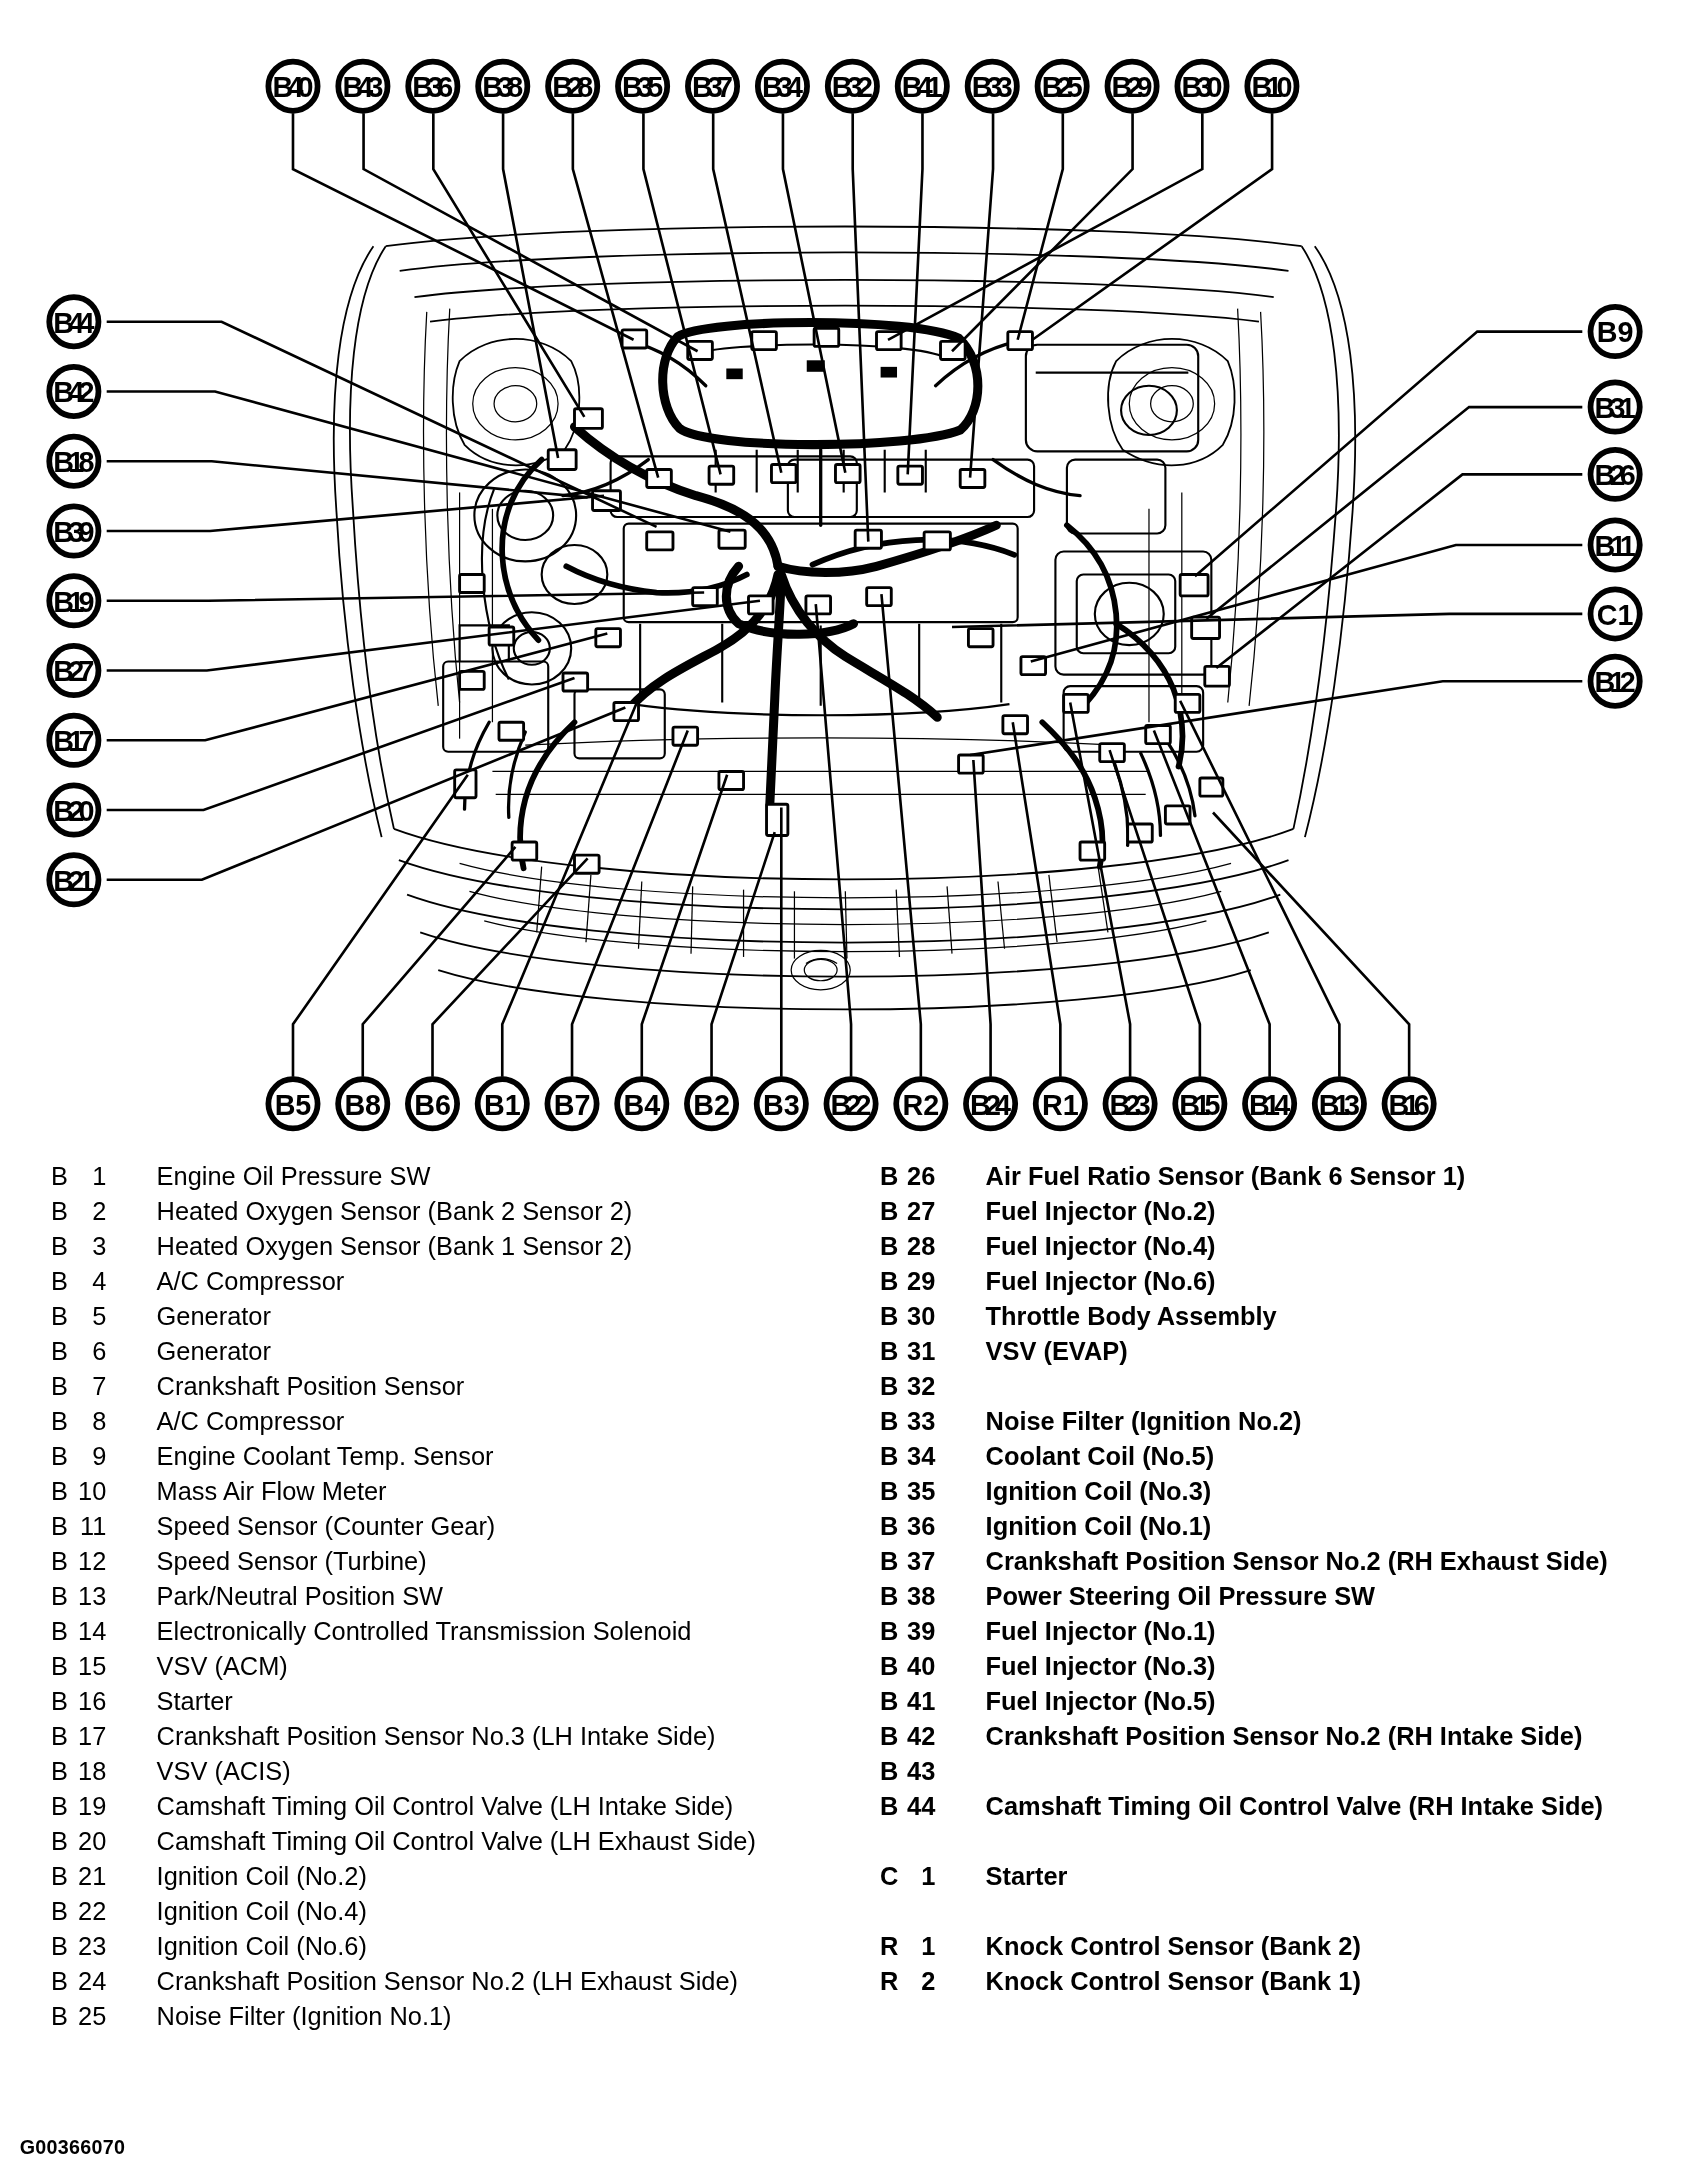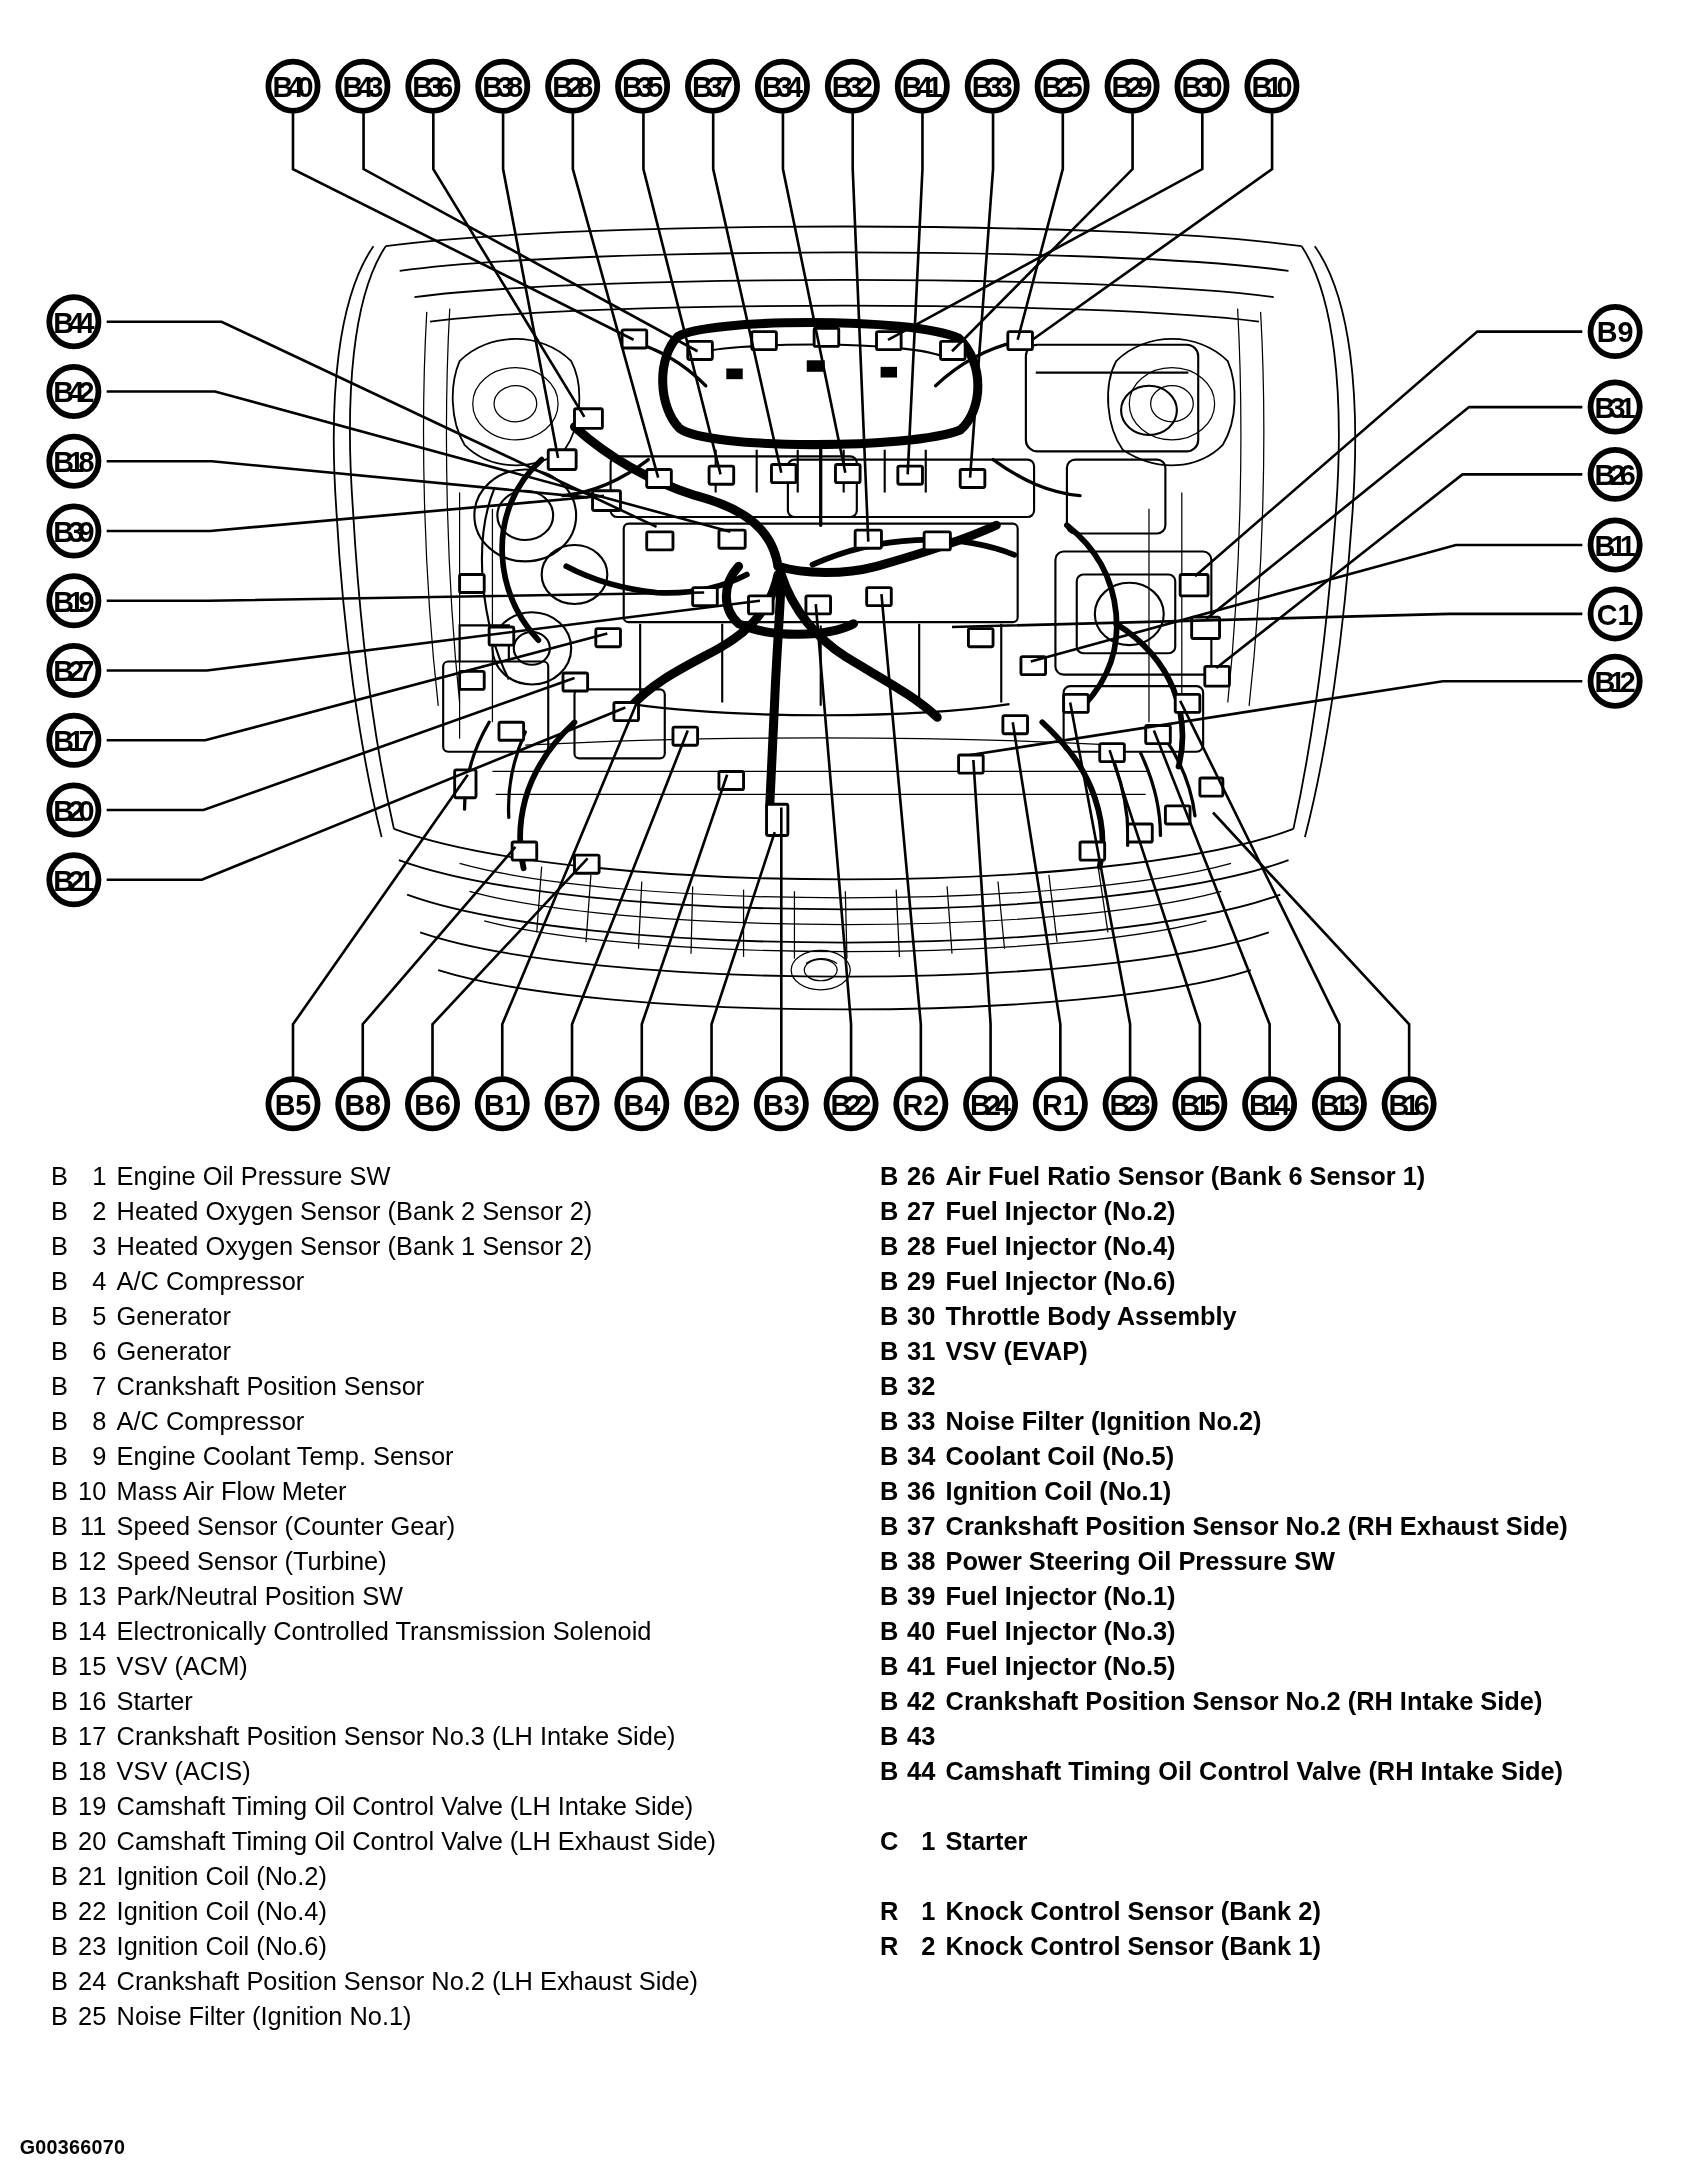--- a/index.html
+++ b/index.html
@@ -55,20 +55,21 @@
   }
   #legend-col-left  { left: 51px;  width: 804px; }
   #legend-col-right { left: 880px; width: 804px; font-weight: bold; }
 
   .legend-row {
     display: flex;
     align-items: flex-start;
     height: 35px;
     line-height: 35px;
     white-space: nowrap;
+    gap: 40px;
   }
   .legend-row.spacer { height: 35px; }
   .legend-code {
     display: inline-block;
     width: 59px;
     flex: 0 0 59px;
     font-size: 25.4px;
     letter-spacing: 0px;
   }
   .legend-code .cp { display: inline-block; width: 21.3px; }
@@ -671,20 +672,24 @@
       </div>
       <div class="legend-row">
         <span class="legend-code"><span class="cp">B</span><span class="cn">33</span></span>
         <span class="legend-desc">Noise Filter (Ignition No.2)</span>
       </div>
       <div class="legend-row">
         <span class="legend-code"><span class="cp">B</span><span class="cn">34</span></span>
         <span class="legend-desc">Coolant Coil (No.5)</span>
       </div>
       <div class="legend-row">
+        <span class="legend-code"><span class="cp">B</span><span class="cn">35</span></span>
+        <span class="legend-desc">Ignition Coil (No.3)</span>
+      </div>
+      <div class="legend-row">
         <span class="legend-code"><span class="cp">B</span><span class="cn">36</span></span>
         <span class="legend-desc">Ignition Coil (No.1)</span>
       </div>
       <div class="legend-row">
         <span class="legend-code"><span class="cp">B</span><span class="cn">37</span></span>
         <span class="legend-desc">Crankshaft Position Sensor No.2 (RH Exhaust Side)</span>
       </div>
       <div class="legend-row">
         <span class="legend-code"><span class="cp">B</span><span class="cn">38</span></span>
         <span class="legend-desc">Power Steering Oil Pressure SW</span>

